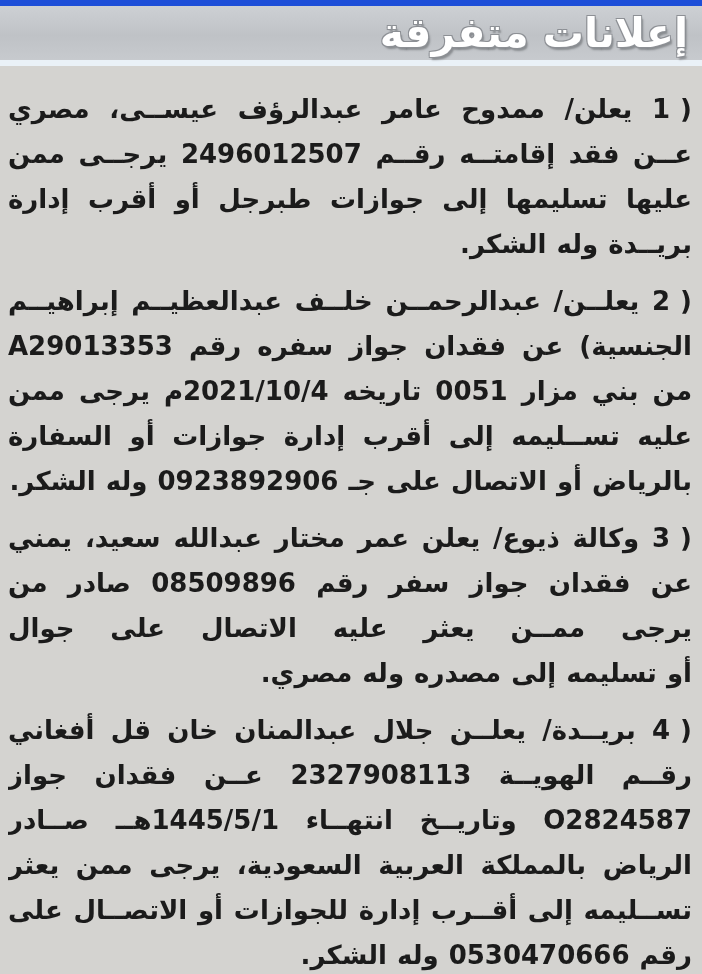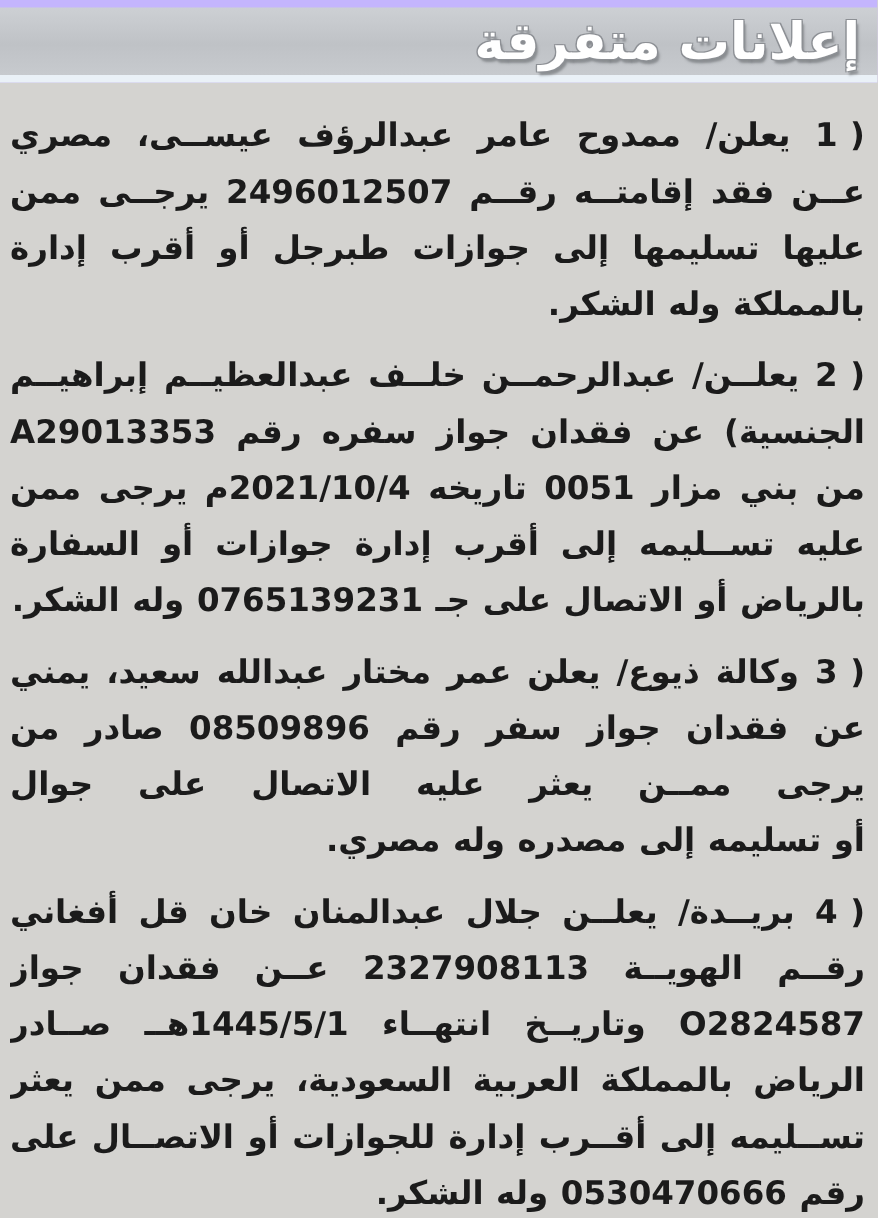--- a/index.html
+++ b/index.html
@@ -5,21 +5,21 @@
   html, body {
     margin: 0; padding: 0;
     width: 702px; height: 974px;
     overflow: hidden;
     background: #d4d3d0;
     font-family: "DejaVu Sans", sans-serif;
   }
   .page { width: 702px; height: 974px; position: relative; }
 
   
-  .banner-wrap { padding-top: 6px; background: #c4b5fd; }
+  .banner-wrap { padding-top: 6px; background: #1d4ed8; }
   .banner {
     height: 54px;
     background: linear-gradient(#cdd0d4 0%, #bfc2c6 55%, #c7cace 100%);
     display: flex;
     align-items: center;
     justify-content: flex-start; 
     padding: 0 14px;
     box-sizing: border-box;
   }
   .banner-title {
@@ -77,29 +77,29 @@
     </div>
     <div class="banner-sep"></div>
   </div>
 
   <div class="content">
 
     <div class="ad">
       <div class="line"><span class="marker">1 )</span> <span>يعلن/ ممدوح عامر عبدالرؤف عيســى، مصري الجنسية</span></div>
       <div class="line">عــن فقد إقامتــه رقــم 2496012507 يرجــى ممن يعثر</div>
       <div class="line">عليها تسليمها إلى جوازات طبرجل أو أقرب إدارة جوازات</div>
-      <div class="line last">بالمملكة وله الشكر.</div>
+      <div class="line last">بريــدة وله الشكر.</div>
     </div>
 
     <div class="ad">
       <div class="line"><span class="marker">2 )</span> <span>يعلــن/ عبدالرحمــن خلــف عبدالعظيــم إبراهيــم (مصري</span></div>
       <div class="line">الجنسية) عن فقدان جواز سفره رقم A29013353 صادر</div>
       <div class="line">من بني مزار 0051 تاريخه 2021/10/4م يرجى ممن يعثر</div>
       <div class="line">عليه تســليمه إلى أقرب إدارة جوازات أو السفارة المصرية</div>
-      <div class="line last">بالرياض أو الاتصال على جـ 0765139231 وله الشكر.</div>
+      <div class="line last">بالرياض أو الاتصال على جـ 0923892906 وله الشكر.</div>
     </div>
 
     <div class="ad">
       <div class="line"><span class="marker">3 )</span> <span>وكالة ذيوع/ يعلن عمر مختار عبدالله سعيد، يمني الجنسية</span></div>
       <div class="line">عن فقدان جواز سفر رقم 08509896 صادر من الرياض،</div>
       <div class="line">يرجى ممــن يعثر عليه الاتصال على جوال 0545600038</div>
       <div class="line last">أو تسليمه إلى مصدره وله مصري.</div>
     </div>
 
     <div class="ad">

